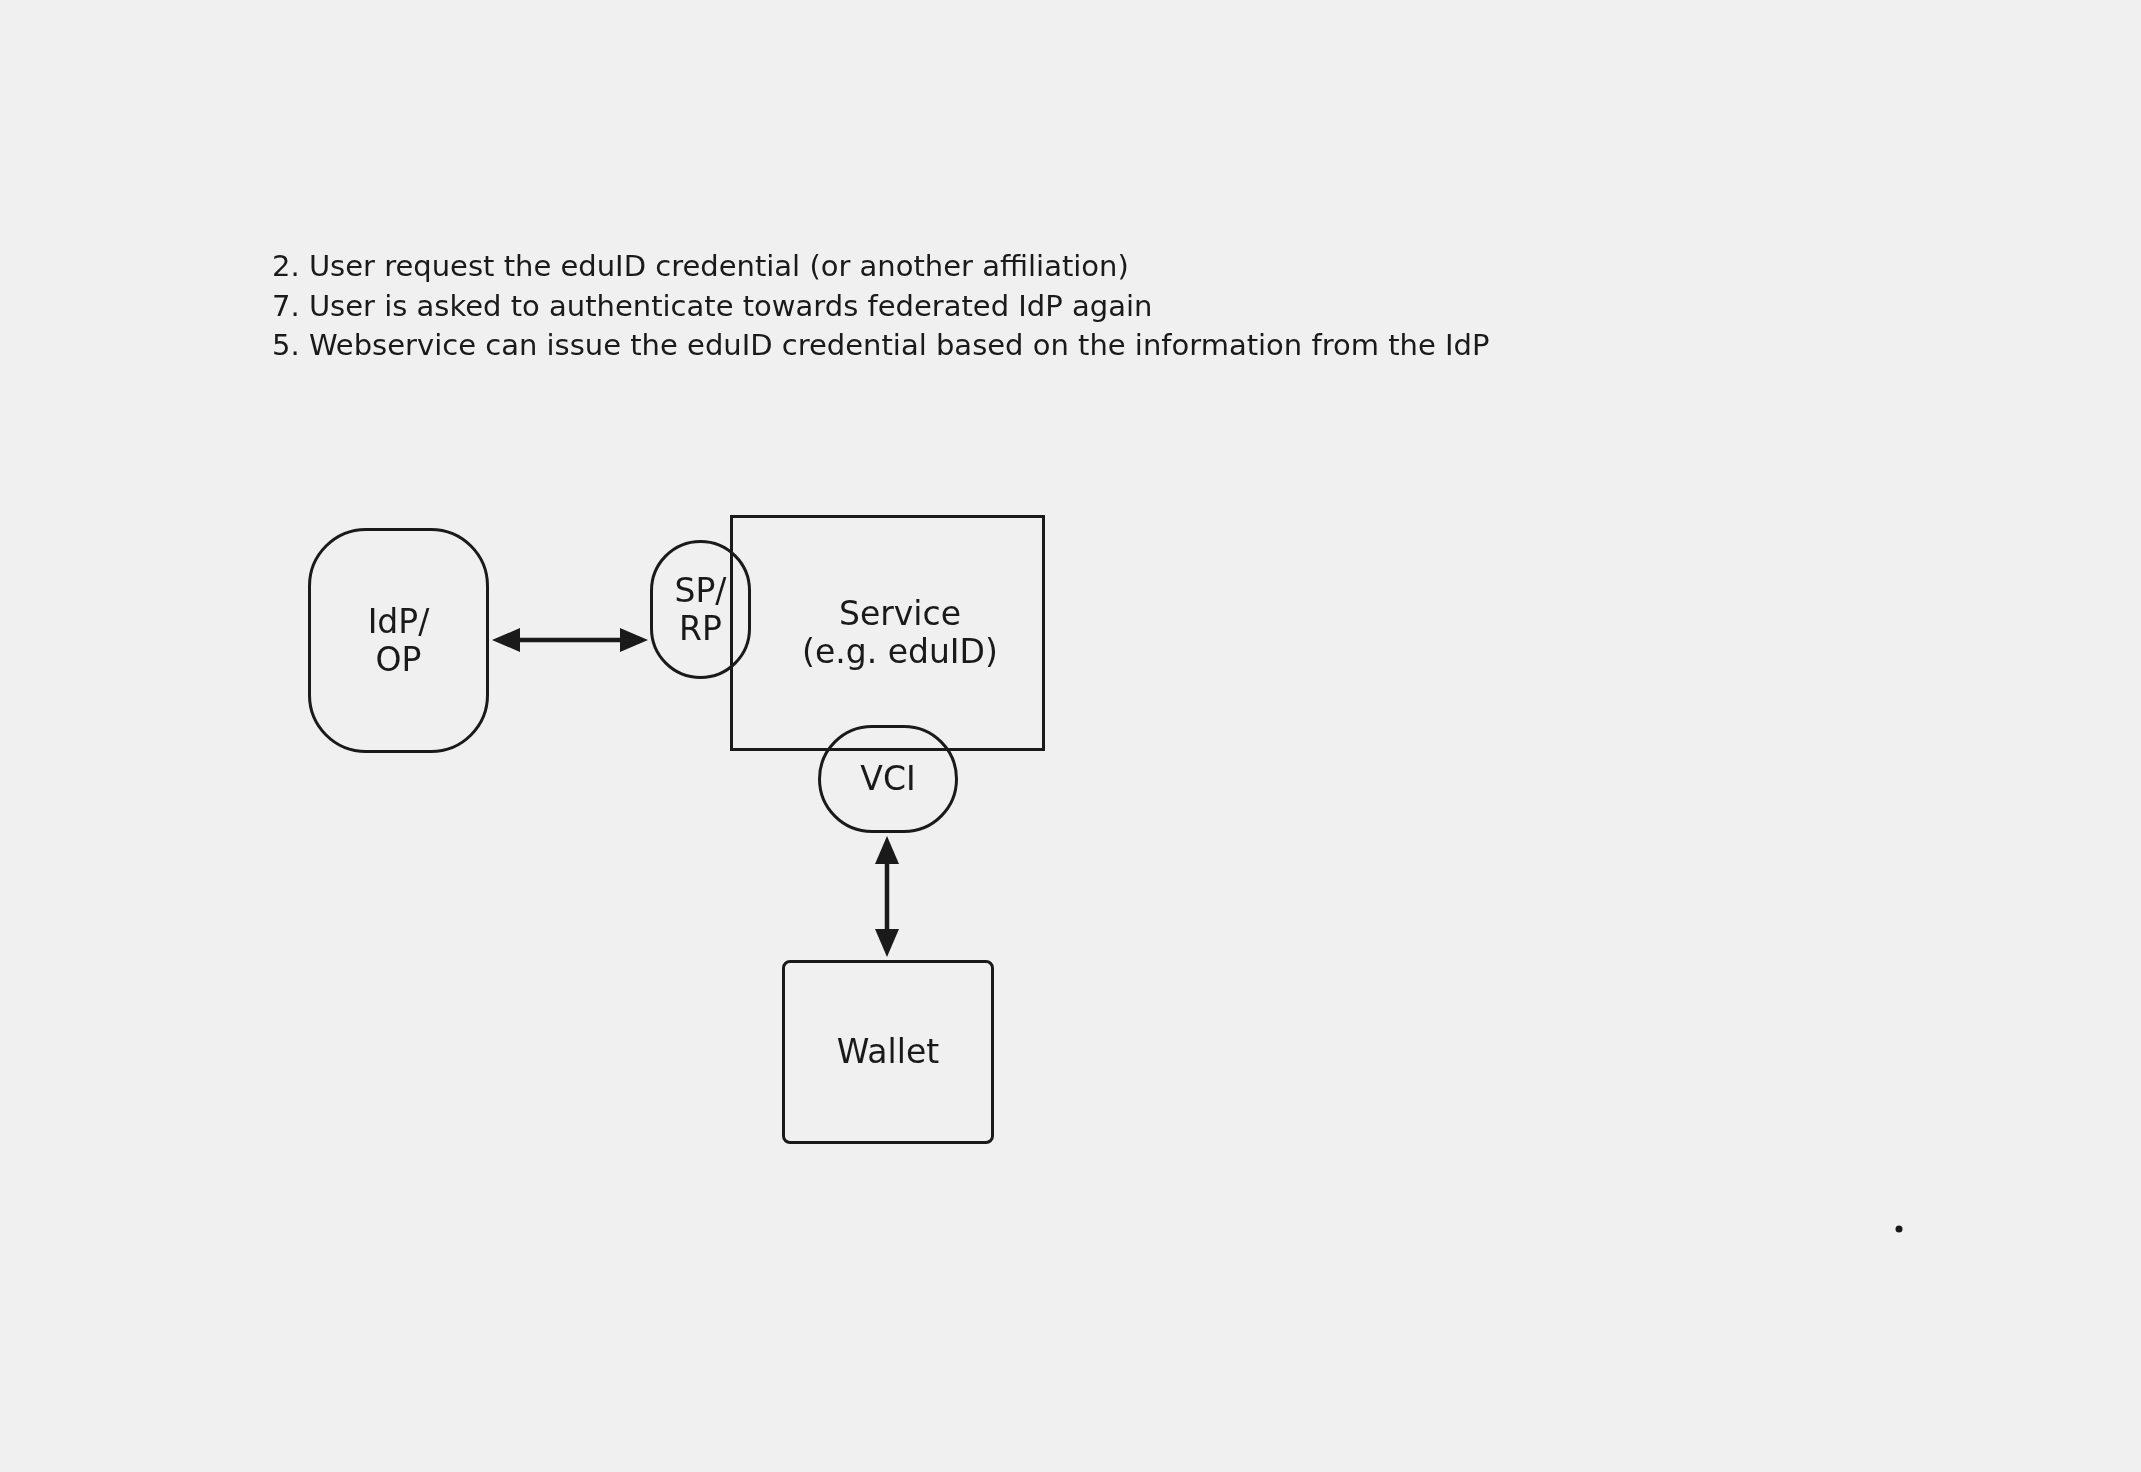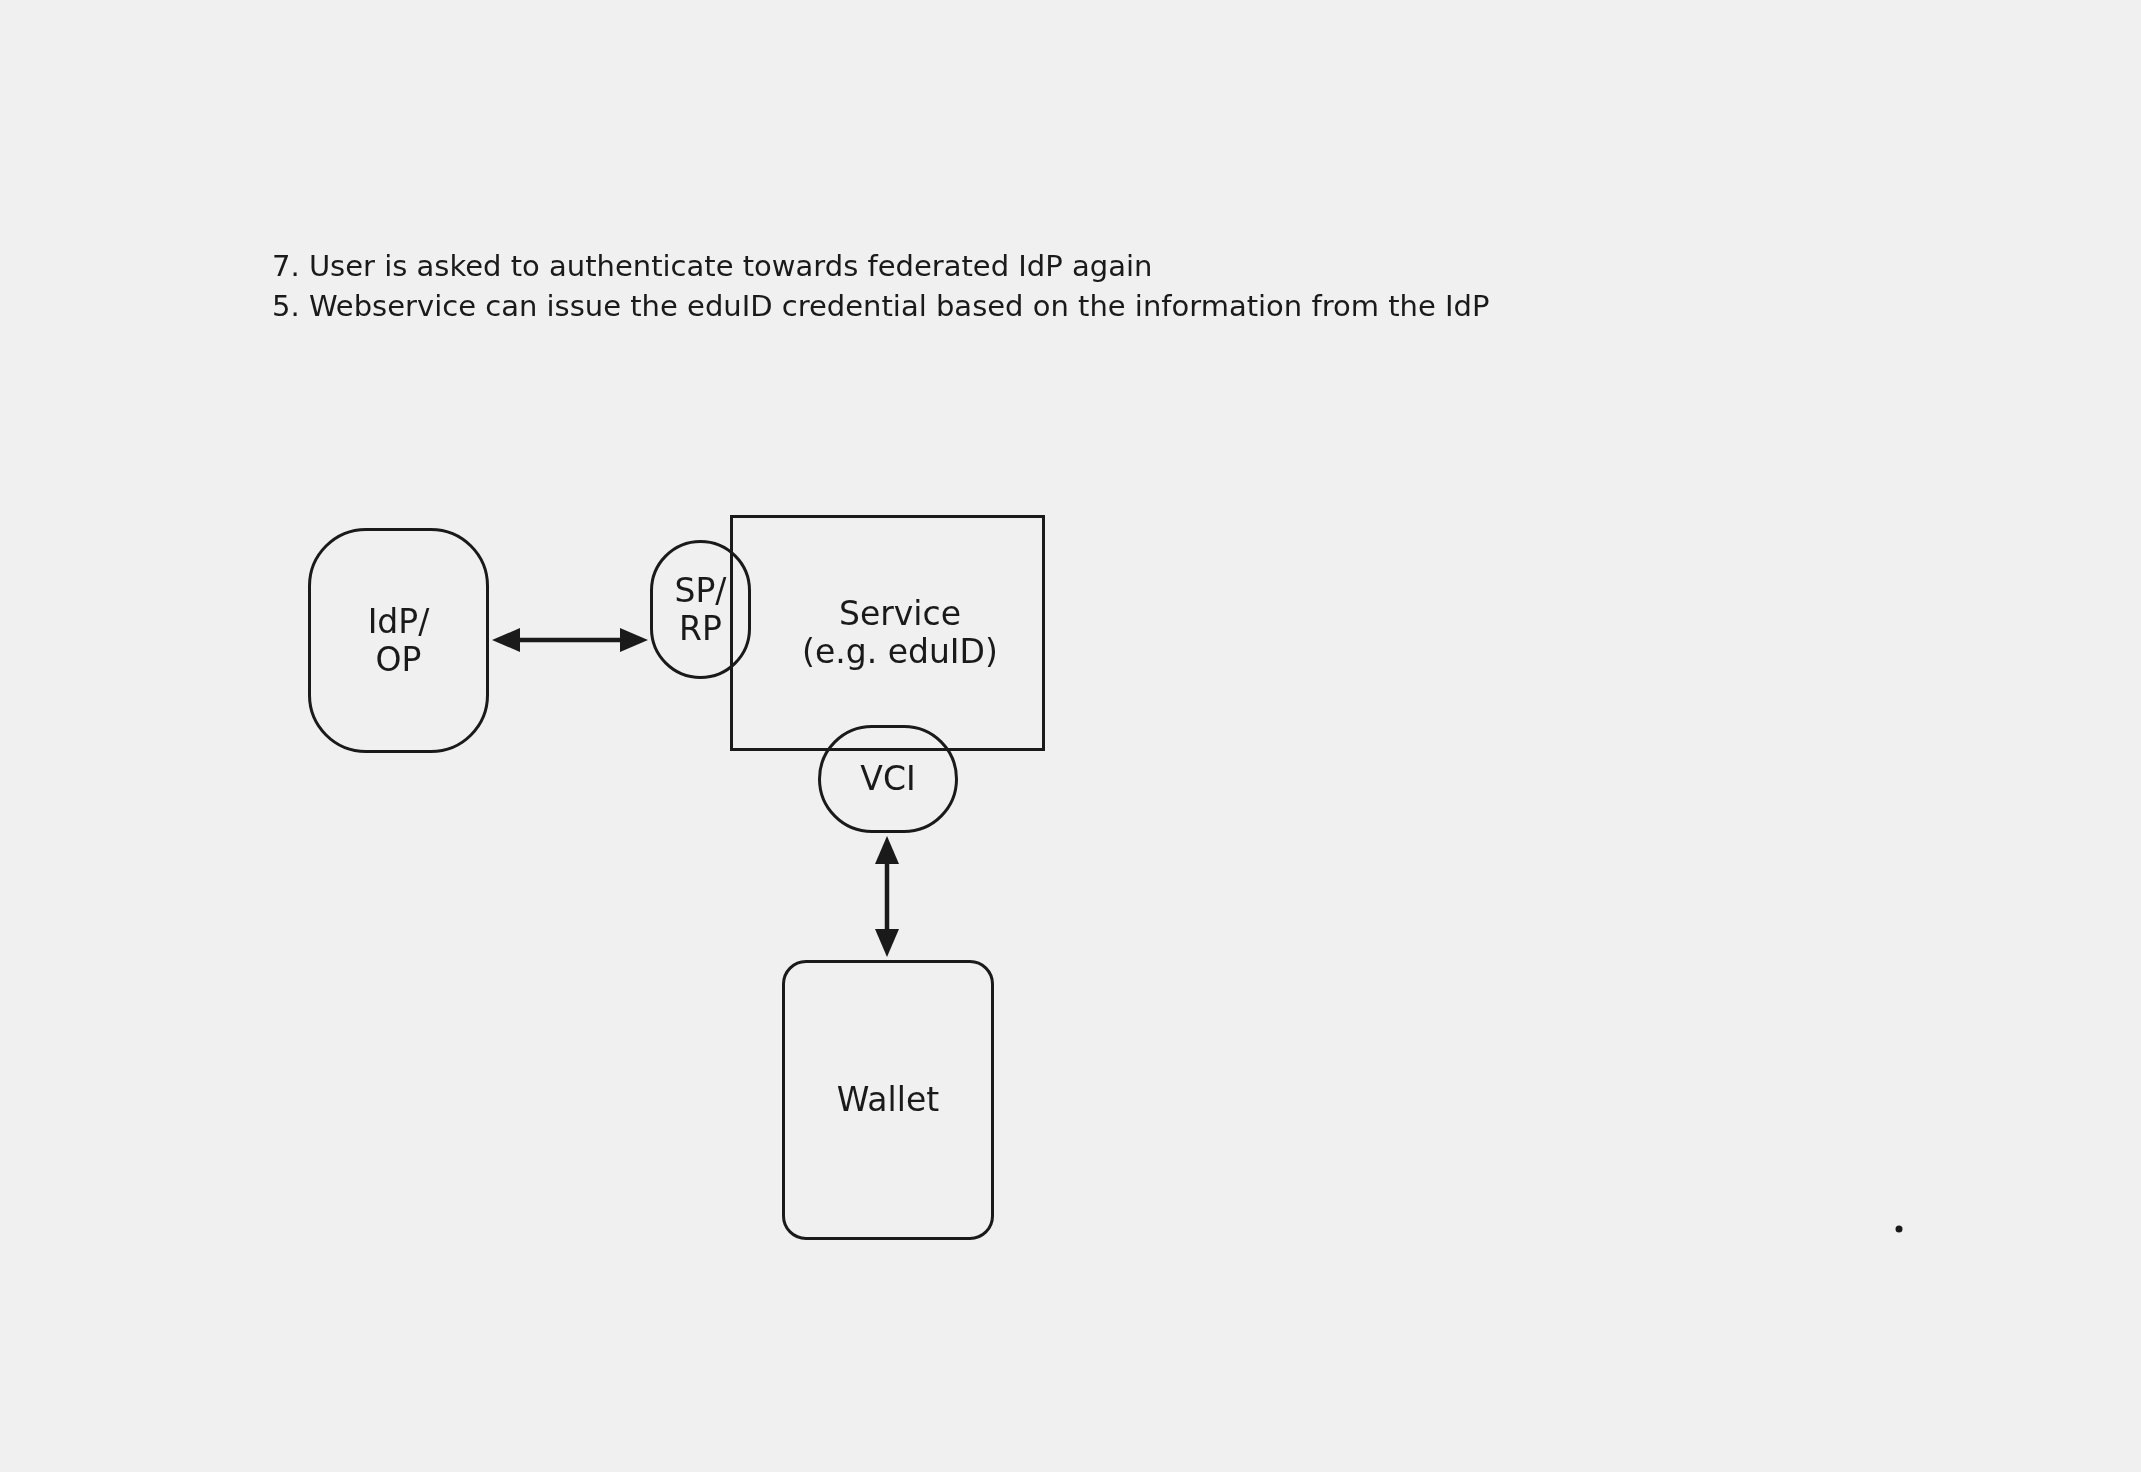--- a/index.html
+++ b/index.html
@@ -53,35 +53,36 @@
     width: 101px; height: 139px;
     border-radius: 51px;
   }
   #node-vci {
     left: 818px; top: 725px;
     width: 140px; height: 108px;
     border-radius: 54px;
   }
   #node-wallet {
     left: 782px; top: 960px;
-    width: 212px; height: 280px;
-    border-radius: 24px;
+    width: 212px; height: 184px;
+    border-radius: 8px;
   }
 
   .arrow-layer {
     position: absolute;
     left: 0; top: 0;
     width: 2141px; height: 1472px;
     pointer-events: none;
   }
 </style>
 </head>
 <body>
 
 <div class="notes">
+  <div>2. User request the eduID credential (or another affiliation)</div>
   <div>7. User is asked to authenticate towards federated IdP again</div>
   <div>5. Webservice can issue the eduID credential based on the information from the IdP</div>
 </div>
 
 <div class="node" id="node-service">
   <div>Service</div>
   <div>(e.g. eduID)</div>
 </div>
 
 <div class="node" id="node-idp-op">

